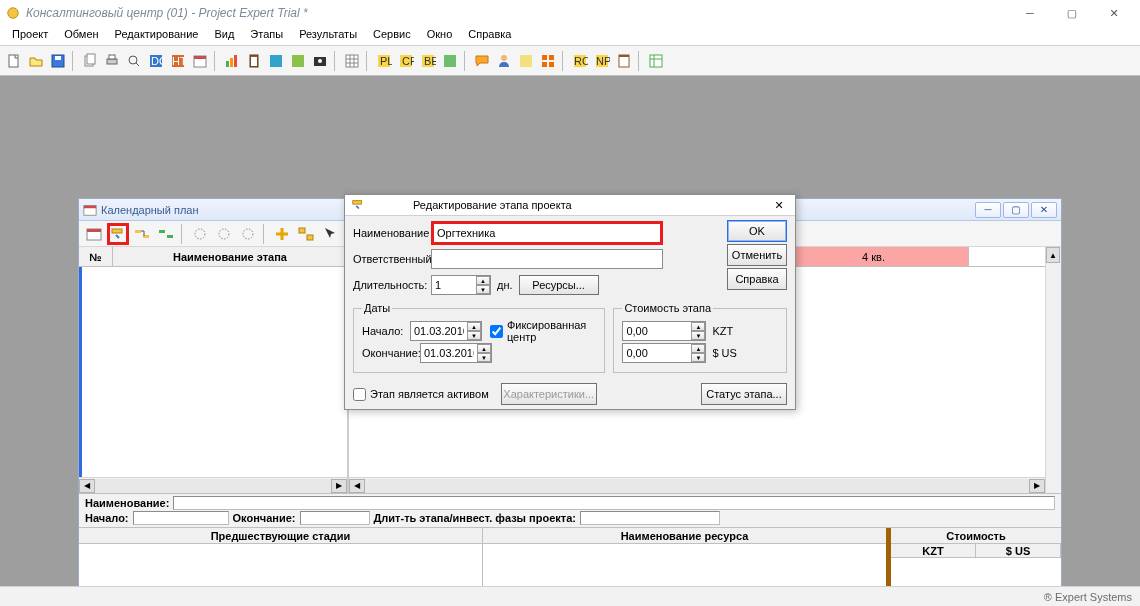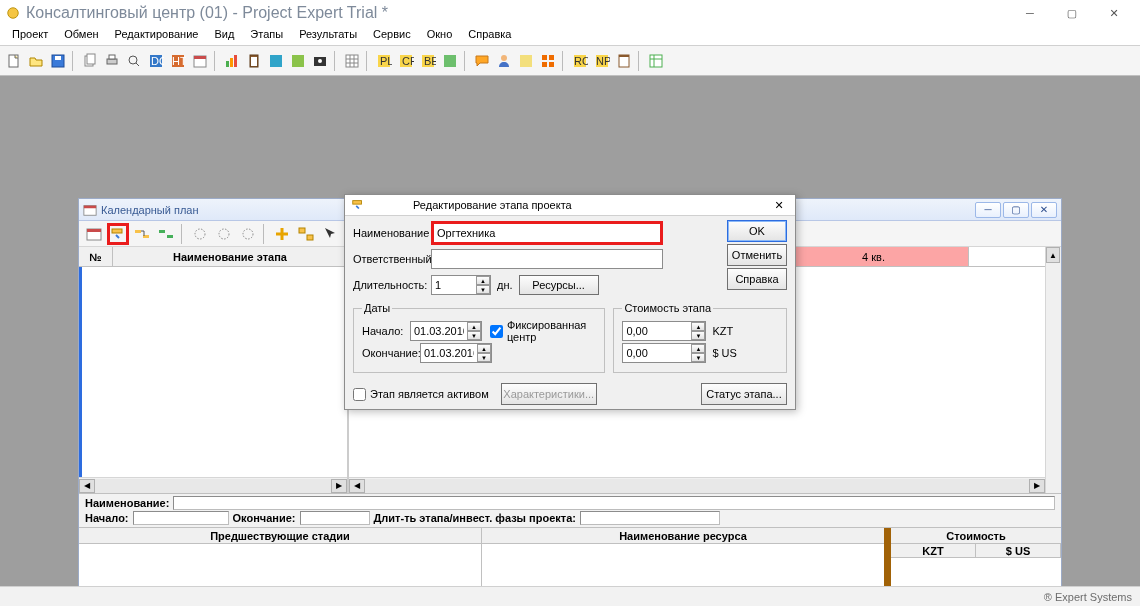--- a/index.html
+++ b/index.html
@@ -2,21 +2,21 @@
 <html><head>
 <meta charset="utf-8">
 <style>
 * { box-sizing: border-box; margin: 0; padding: 0; font-family: 'Segoe UI', Tahoma, sans-serif; font-size: 11px; }
 body { width: 1140px; height: 606px; background: #fff; overflow: hidden; position: relative; }
 
 
 .main-window { width: 100%; height: 100%; display: flex; flex-direction: column; }
 .titlebar { height: 26px; background: #fff; display: flex; align-items: center; padding: 0 6px; color: #7e8a9a; }
 .titlebar .tb-icon { width: 14px; height: 14px; margin-right: 6px; }
-.titlebar .tb-title { flex: 1; font-size: 16px; }
+.titlebar .tb-title { flex: 1; font-size: 12px; font-style: italic; }
 .titlebar .tb-btns { display: flex; gap: 2px; }
 .titlebar .tb-btn { width: 40px; height: 22px; display: flex; align-items: center; justify-content: center; color: #555; }
 
 .menubar { height: 20px; background: #fff; display: flex; padding-left: 4px; border-bottom: 1px solid #d0d0d0; }
 .menubar .menu-item { padding: 2px 8px; cursor: default; }
 
 .toolbar-row { height: 30px; background: #f5f5f5; display: flex; align-items: center; padding: 2px 4px; gap: 2px; border-bottom: 1px solid #c0c0c0; }
 .tb-ico { width: 20px; height: 20px; border: 1px solid transparent; display: inline-flex; align-items: center; justify-content: center; }
 .tb-sep { width: 4px; height: 20px; border-left: 1px solid #bbb; margin: 0 2px; }
 
@@ -49,21 +49,21 @@
 .vscroll { position: absolute; right: 0; top: 0; width: 16px; bottom: 0; background: #f0f0f0; border-left: 1px solid #d6d6d6; }
 .vscroll .arrow { width: 14px; height: 16px; background: #e0e0e0; border: 1px solid #b0b0b0; display: flex; align-items: center; justify-content: center; font-size: 8px; }
 
 
 .bottom1 { height: 34px; border-top: 1px solid #c0c0c0; background: #f2f2f2; display: flex; flex-direction: column; padding: 2px 6px; justify-content: center; }
 .bottom1 .row { display: flex; align-items: center; gap: 4px; height: 16px; }
 .bottom1 .lbl { font-weight: bold; }
 .bottom1 .sunken { flex: 1; max-width: 560px; border: 1px solid #bcbcbc; border-top-color: #8c8c8c; border-left-color: #8c8c8c; background: #fff; height: 14px; }
 .bottom2 { height: 62px; border-top: 1px solid #c0c0c0; display: flex; }
 .bottom2 .col1 { flex: 1; border-right: 1px solid #c0c0c0; display: flex; flex-direction: column; }
-.bottom2 .col2 { flex: 1; border-right: 7px solid #a16207; display: flex; flex-direction: column; }
+.bottom2 .col2 { flex: 1; border-right: 5px solid #a16207; display: flex; flex-direction: column; }
 .bottom2 .col3 { width: 170px; display: flex; flex-direction: column; }
 .bottom2 .hdr2 { height: 16px; background: #f0f0f0; border-bottom: 1px solid #c0c0c0; display: flex; align-items: center; justify-content: center; font-weight: bold; }
 .bottom2 .subhdr { height: 14px; background: #f0f0f0; border-bottom: 1px solid #c0c0c0; display: flex; }
 .bottom2 .subhdr .half { flex: 1; display: flex; align-items: center; justify-content: center; font-weight: bold; border-right: 1px solid #c0c0c0; }
 .bottom2 .ws { flex: 1; background: #fff; }
 
 
 .dialog { position: absolute; left: 344px; top: 118px; width: 452px; height: 216px; background: #f0f0f0; border: 1px solid #8c8c8c; box-shadow: 2px 2px 8px rgba(0,0,0,.25); display: flex; flex-direction: column; z-index: 100; }
 .dlg-titlebar { height: 22px; background: #fff; border-bottom: 1px solid #d0d0d0; display: flex; align-items: center; padding: 0 6px; }
 .dlg-titlebar .dlg-icon { width: 14px; height: 14px; margin-right: 4px; }

